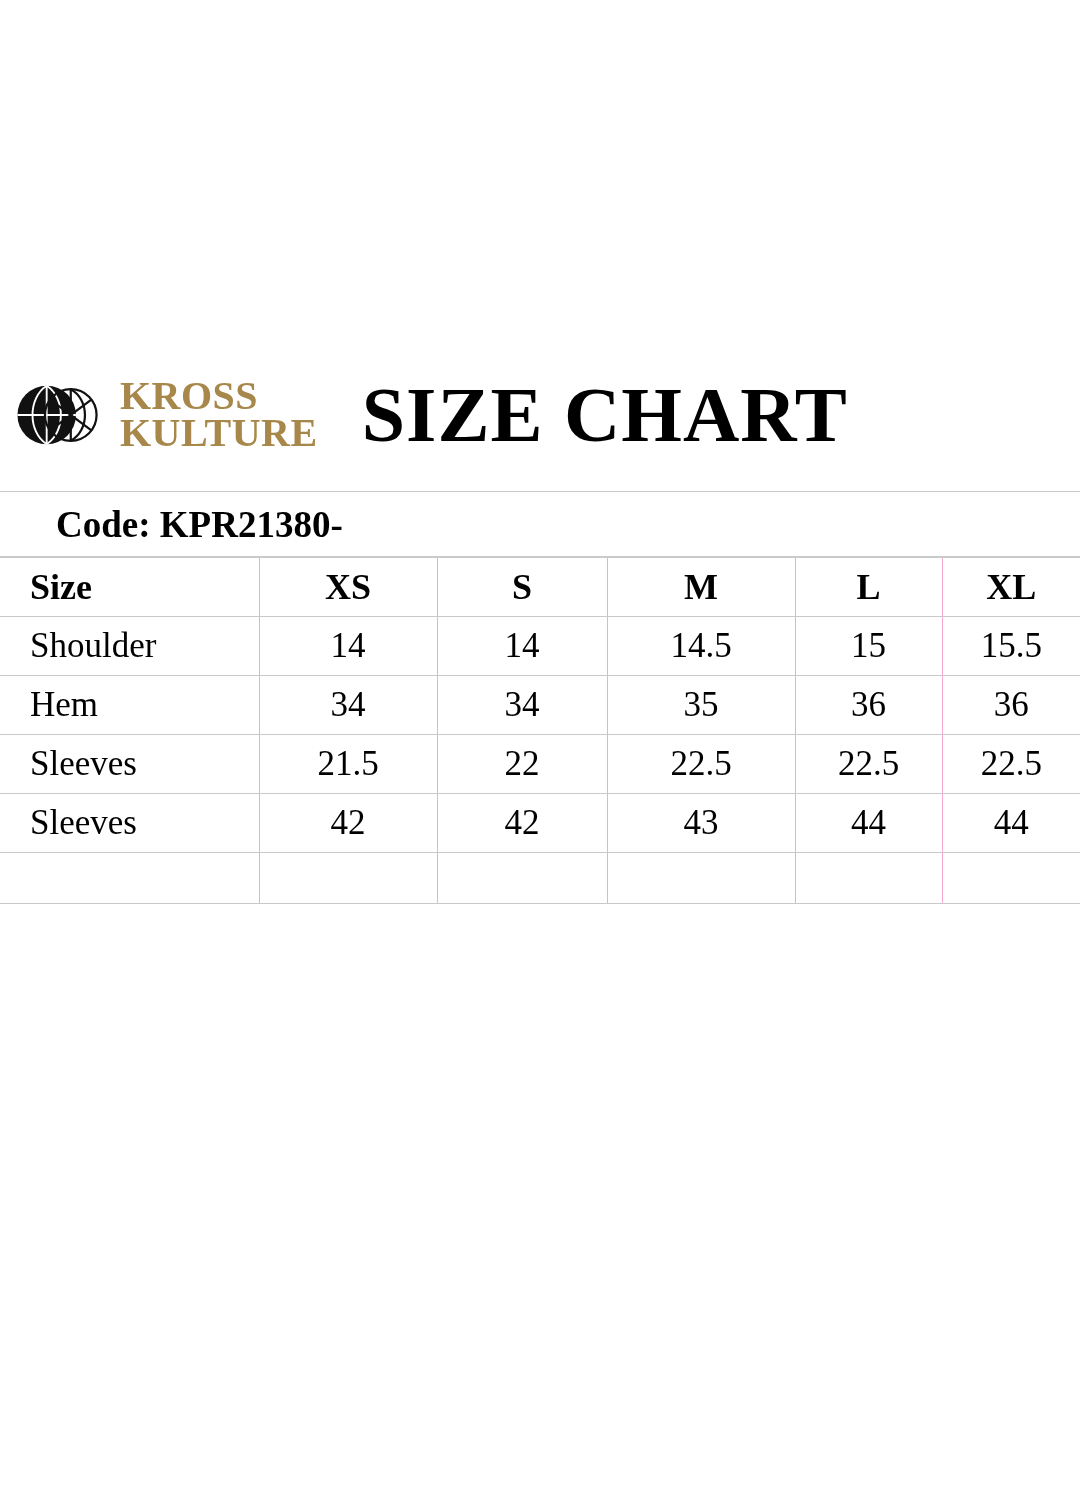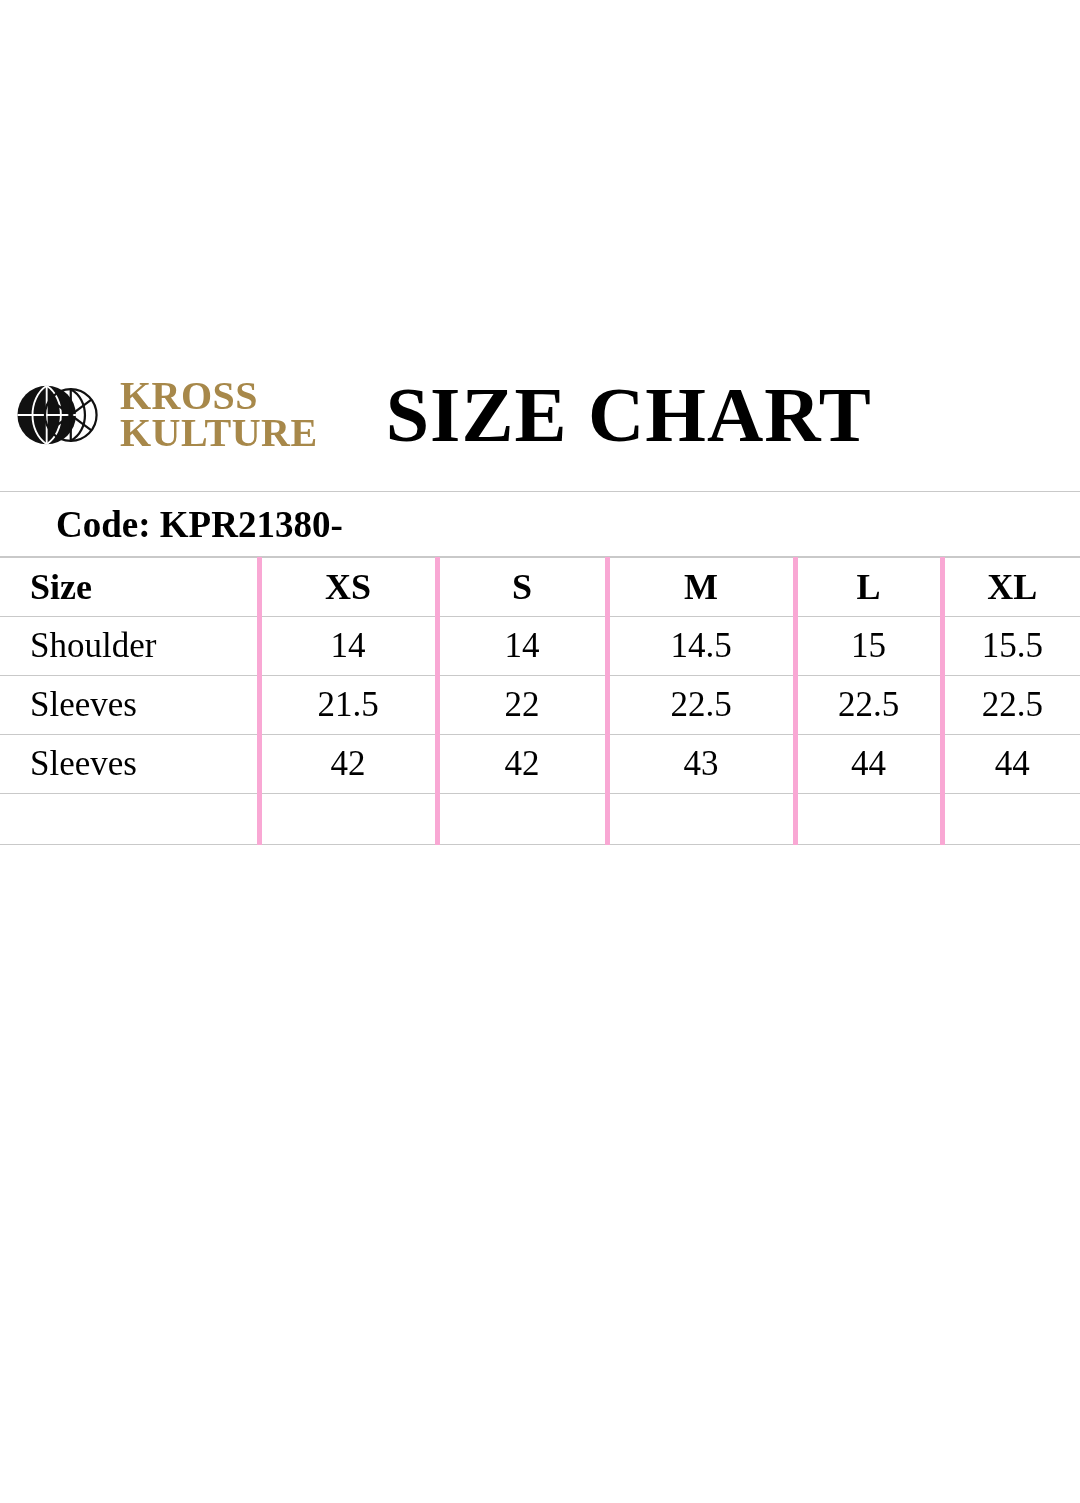--- a/index.html
+++ b/index.html
@@ -59,21 +59,21 @@
   .brand-line2 {
     font-size: 40px;
     font-weight: bold;
     display: block;
   }
   .chart-title {
     font-family: "Liberation Serif", serif;
     font-size: 78px;
     font-weight: bold;
     letter-spacing: 1px;
-    margin-left: 68px;
+    margin-left: 44px;
     color: #000;
     white-space: nowrap;
   }
 
   .header-rule {
     position: absolute;
     left: 0;
     top: 491px;
     width: 1080px;
     height: 1px;
@@ -121,21 +121,21 @@
     border-right: none;
     padding: 0;
     height: 58px;
     font-size: 35px;
     text-align: center;
     vertical-align: middle;
     font-weight: normal;
   }
   
   table.size-table td.sep, table.size-table th.sep {
-    border-left: 5px solid #f9a8d4;
+    border-left: 1px solid #f9a8d4;
   }
   table.size-table th.row-head, table.size-table td.row-head {
     text-align: left;
     padding-left: 30px;
   }
   table.size-table thead th {
     font-weight: bold;
     font-size: 36px;
   }
   table.size-table tr.spacer-row td {
@@ -203,20 +203,28 @@
     <tbody>
       <tr>
         <td class="row-head">Shoulder</td>
         <td class="sep">14</td>
         <td class="sep">14</td>
         <td class="sep">14.5</td>
         <td class="sep">15</td>
         <td class="sep">15.5</td>
       </tr>
       <tr>
+        <td class="row-head">Hem</td>
+        <td class="sep">34</td>
+        <td class="sep">34</td>
+        <td class="sep">35</td>
+        <td class="sep">36</td>
+        <td class="sep">36</td>
+      </tr>
+      <tr>
         <td class="row-head">Sleeves</td>
         <td class="sep">21.5</td>
         <td class="sep">22</td>
         <td class="sep">22.5</td>
         <td class="sep">22.5</td>
         <td class="sep">22.5</td>
       </tr>
       <tr>
         <td class="row-head">Sleeves</td>
         <td class="sep">42</td>

